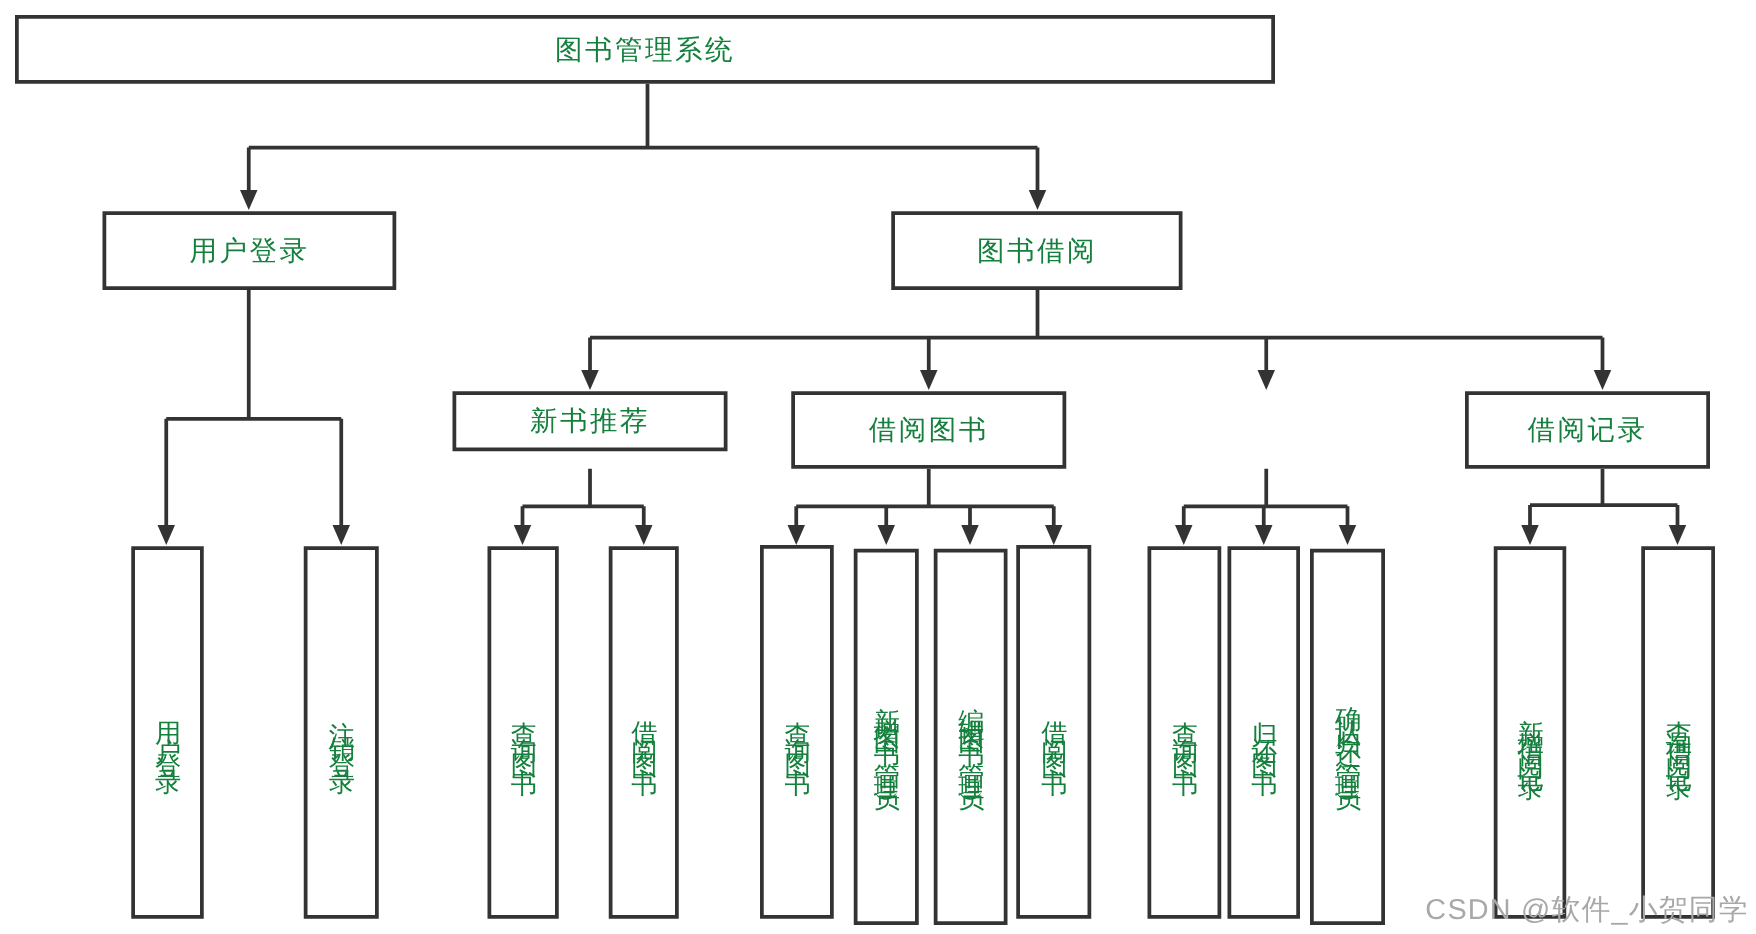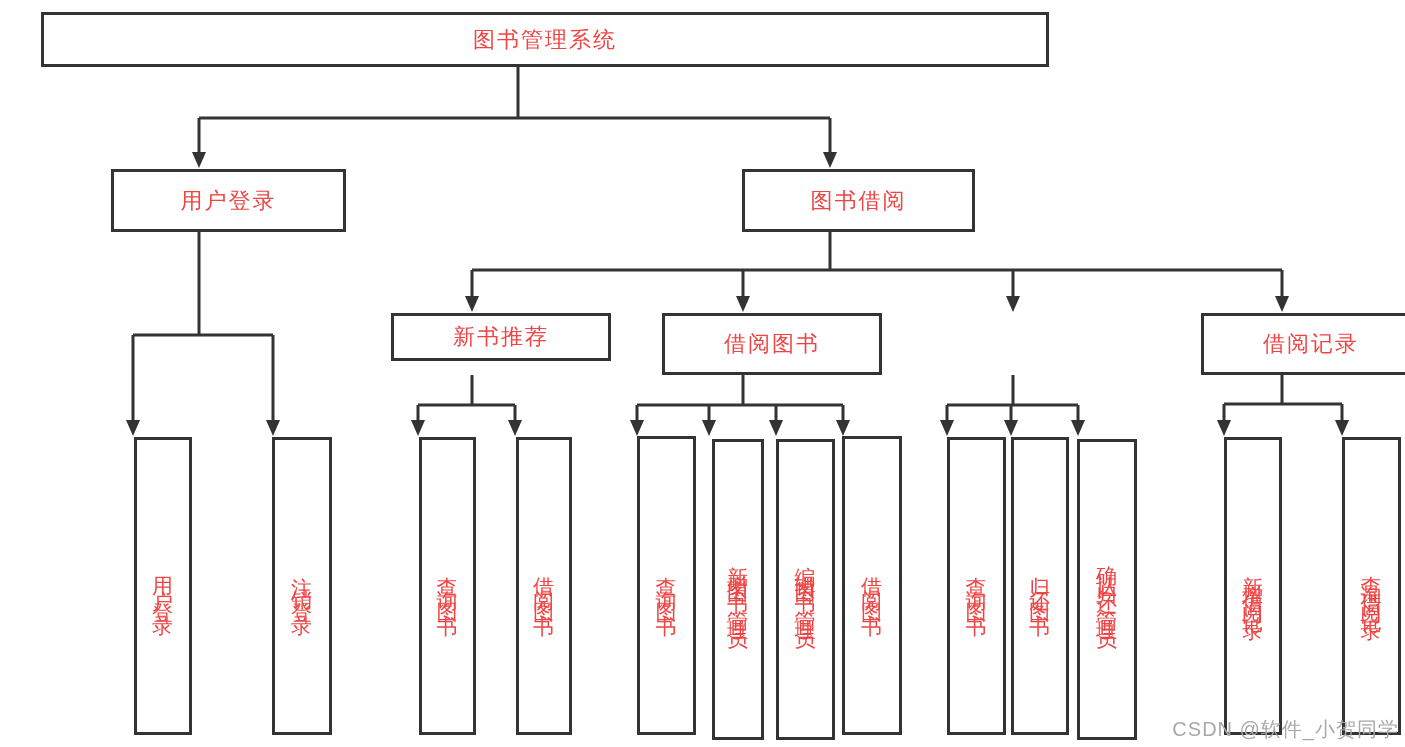--- a/index.html
+++ b/index.html
@@ -3,29 +3,29 @@
 <meta charset="utf-8">
 <style>
   html,body{margin:0;padding:0;background:#ffffff;}
   .stage{
     position:relative;width:1405px;height:747px;background:#ffffff;
     font-family:"Liberation Sans",sans-serif;overflow:hidden;
   }
   .wires{position:absolute;left:0;top:0;width:1405px;height:747px;}
   .node{
     position:absolute;box-sizing:border-box;border:3px solid #333333;background:#ffffff;
-    display:flex;align-items:center;justify-content:center;color:#ef4444;margin-left:29px;
+    display:flex;align-items:center;justify-content:center;color:#15803d;
   }
   .hlabel{font-size:22px;letter-spacing:2px;white-space:nowrap;}
   .vtext{writing-mode:vertical-rl;text-orientation:mixed;font-size:21px;line-height:1;}
   .sp4{letter-spacing:13px;}
   .sp6{letter-spacing:9px;}
   .sp8{letter-spacing:9px;}
   .watermark{
-    position:absolute;right:6px;bottom:4px;font-size:20px;color:#a8a8a8;
+    position:absolute;right:6px;bottom:4px;font-size:23px;color:#a8a8a8;
     letter-spacing:1px;z-index:5;white-space:nowrap;
   }
 </style>
 </head>
 <body>
 
 <div class="stage">
 
   <svg class="wires" viewBox="0 0 1405 747" xmlns="http://www.w3.org/2000/svg">
     <path d="M518 67 V118 M199 118 H830 M199 118 V153 M830 118 V153
@@ -68,21 +68,21 @@
   <div class="node" style="left:713px;top:169px;width:233px;height:63px">
     <span class="hlabel">图书借阅</span>
   </div>
 
   <div class="node" style="left:362px;top:313px;width:220px;height:48px">
     <span class="hlabel">新书推荐</span>
   </div>
   <div class="node" style="left:633px;top:313px;width:220px;height:62px">
     <span class="hlabel">借阅图书</span>
   </div>
-  <div class="node" style="left:1172px;top:313px;width:220px;height:62px">
+  <div class="node" style="left:1172px;top:313px;width:196px;height:62px">
     <span class="hlabel">借阅记录</span>
   </div>
 
   <div class="node" style="left:105px;top:437px;width:58px;height:298px">
     <span class="vtext sp4">用户登录</span>
   </div>
   <div class="node" style="left:243px;top:437px;width:60px;height:298px">
     <span class="vtext sp4">注销登录</span>
   </div>
 

